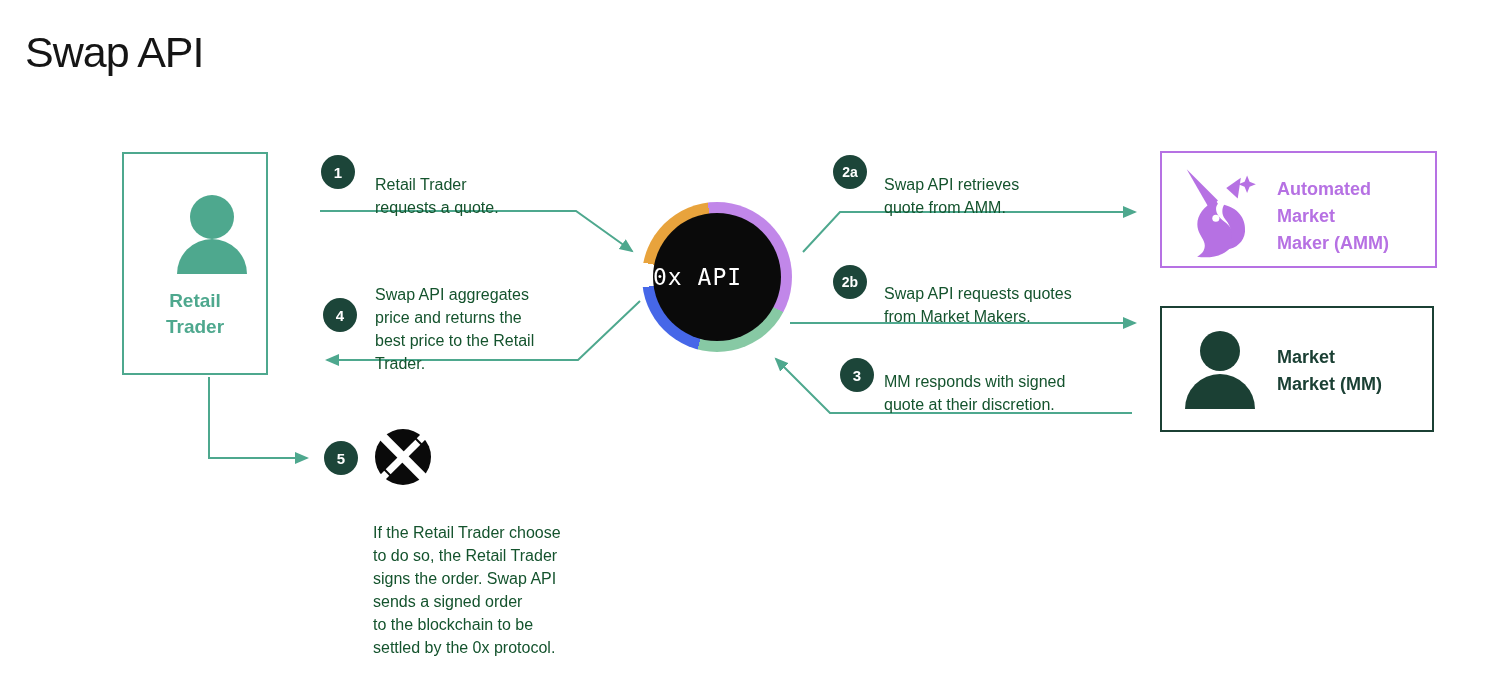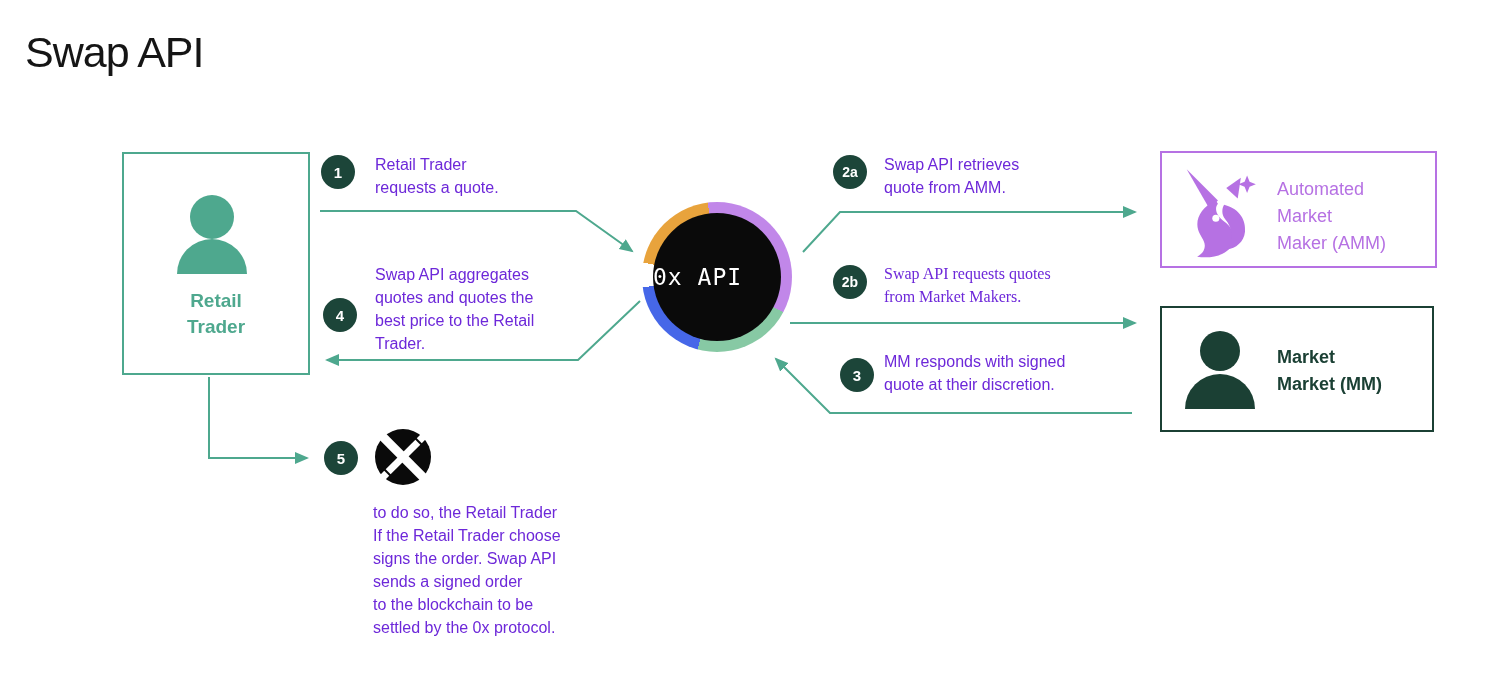--- a/index.html
+++ b/index.html
@@ -21,34 +21,34 @@
     color: #151515;
   }
   .arrows { position: absolute; left: 0; top: 0; pointer-events: none; }
 
   
   .node {
     position: absolute;
     background: #ffffff;
     border: 2px solid;
   }
-  .retail-box { left: 122px; top: 152px; width: 188px; height: 223px; border-color: #4EA88E; }
+  .retail-box { left: 122px; top: 152px; width: 146px; height: 223px; border-color: #4EA88E; }
   .amm-box    { left: 1160px; top: 151px; width: 277px; height: 117px; border-color: #B671E3; }
   .mm-box     { left: 1160px; top: 306px; width: 274px; height: 126px; border-color: #1B4034; }
 
   .retail-icon { position: absolute; left: 0; top: 33px; }
   .retail-label {
     position: absolute; left: 0; top: 134px; width: 100%;
     text-align: center; font-weight: bold; font-size: 19px; line-height: 26px;
     color: #4EA88E;
   }
   .amm-icon { position: absolute; left: 8px; top: 8px; }
   .amm-label {
     position: absolute; left: 115px; top: 23px;
-    font-weight: normal; font-size: 18px; line-height: 27px; color: #B671E3;
+    font-weight: bold; font-size: 18px; line-height: 27px; color: #B671E3;
   }
   .mm-icon { position: absolute; left: 18px; top: 17px; }
   .mm-label {
     position: absolute; left: 115px; top: 36px;
     font-weight: bold; font-size: 18px; line-height: 27px; color: #1B4034;
   }
 
   
   .hub-ring {
     position: absolute; left: 642px; top: 202px;
@@ -79,25 +79,25 @@
     width: 34px; height: 34px; border-radius: 50%;
     background: #1C4539; color: #ffffff;
     display: flex; align-items: center; justify-content: center;
     font-weight: bold; font-size: 15px;
   }
   .badge.small-text { font-size: 14px; }
 
   
   .step-text {
     position: absolute;
-    font-size: 16px; line-height: 23px; color: #6d28d9;
+    font-size: 16px; line-height: 23px; color: #14532d; margin-top: 20px;
   }
   .t1  { left: 375px; top: 153px; }
   .t2a { left: 884px; top: 153px; }
-  .t2b { left: 884px; top: 262px; font-family: Liberation Serif, serif; }
+  .t2b { left: 884px; top: 262px; }
   .t3  { left: 884px; top: 350px; }
   .t4  { left: 375px; top: 263px; }
   .t5  { left: 373px; top: 501px; }
 
   .ox-logo { position: absolute; left: 375px; top: 429px; }
 </style>
 </head>
 <body>
 
 <div class="canvas">
@@ -182,27 +182,27 @@
   <div class="step-text t2b">
     <div>Swap API requests quotes</div>
     <div>from Market Makers.</div>
   </div>
   <div class="step-text t3">
     <div>MM responds with signed</div>
     <div>quote at their discretion.</div>
   </div>
   <div class="step-text t4">
     <div>Swap API aggregates</div>
-    <div>quotes and quotes the</div>
+    <div>price and returns the</div>
     <div>best price to the Retail</div>
     <div>Trader.</div>
   </div>
   <div class="step-text t5">
+    <div>If the Retail Trader choose</div>
     <div>to do so, the Retail Trader</div>
-    <div>If the Retail Trader choose</div>
     <div>signs the order. Swap API</div>
     <div>sends a signed order</div>
     <div>to the blockchain to be</div>
     <div>settled by the 0x protocol.</div>
   </div>
 
   <svg class="ox-logo" width="56" height="56" viewBox="0 0 56 56">
     <circle cx="28" cy="28" r="28" fill="#0A0A0A"></circle>
     <g fill="#ffffff">
       <rect x="-10" y="23.5" width="76" height="9" transform="rotate(45 28 28)"></rect>

